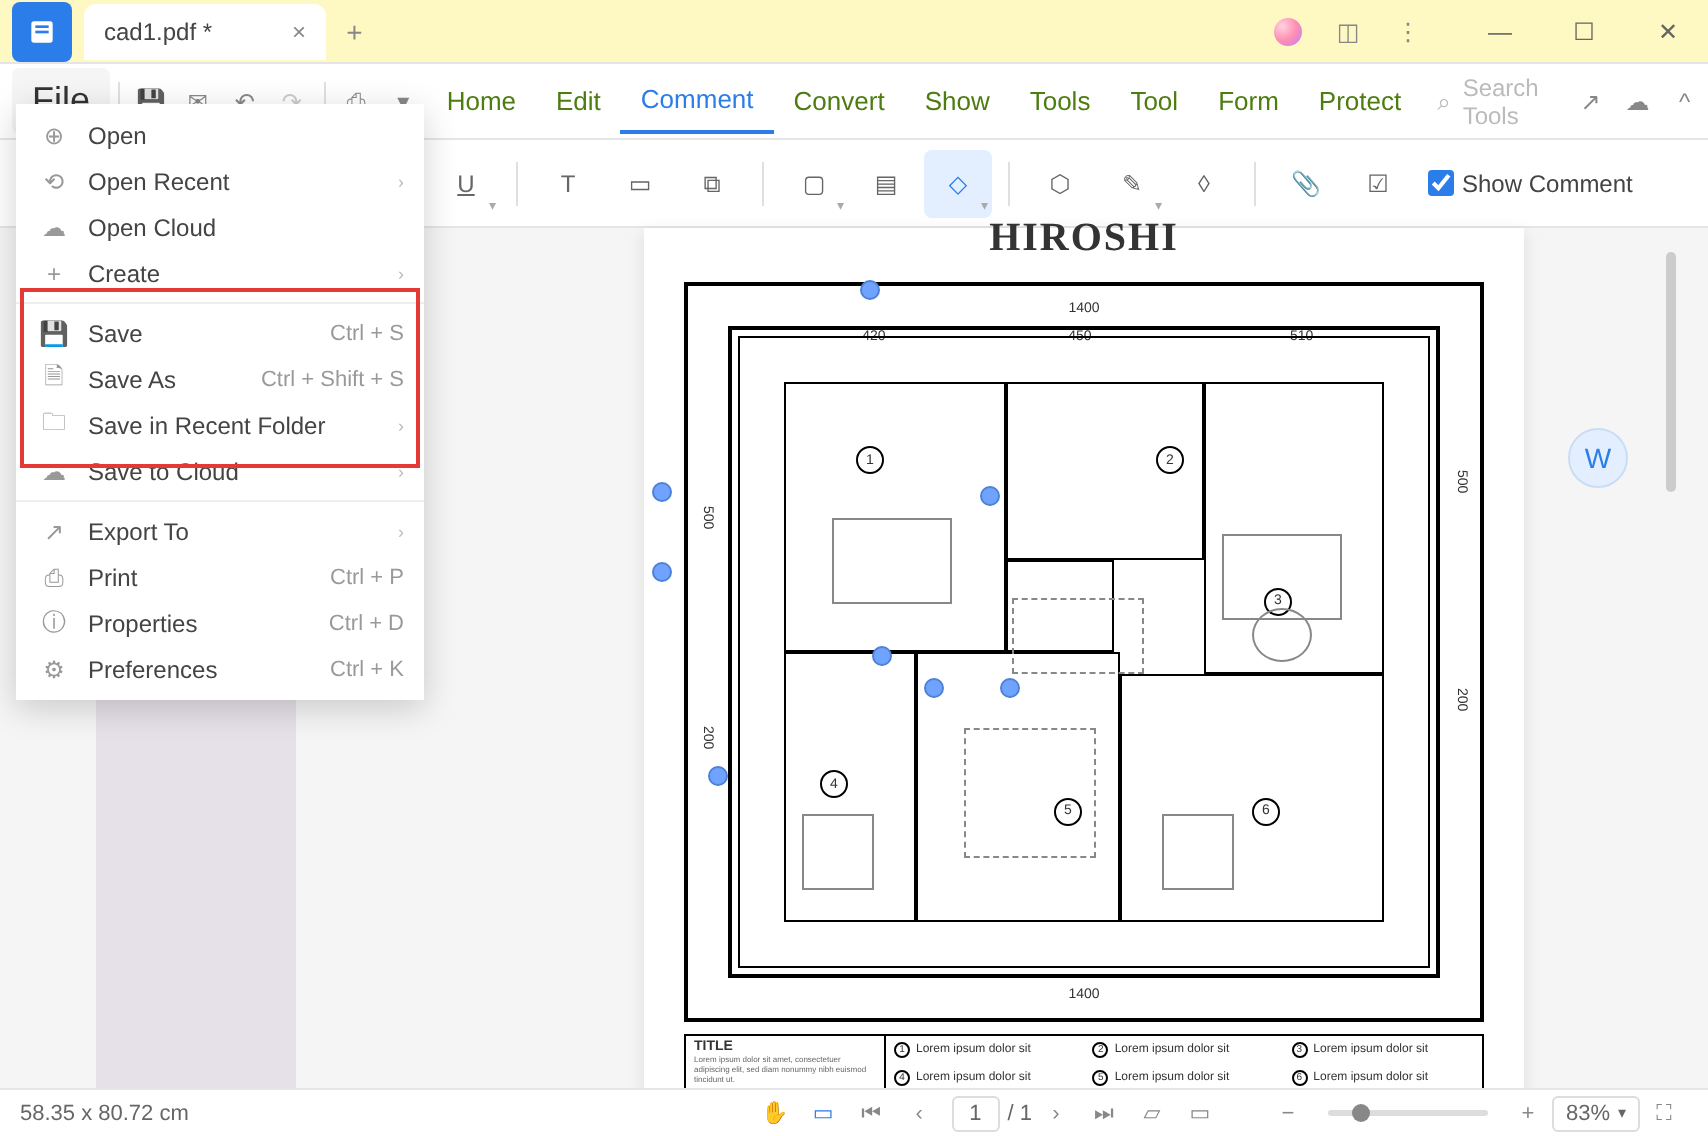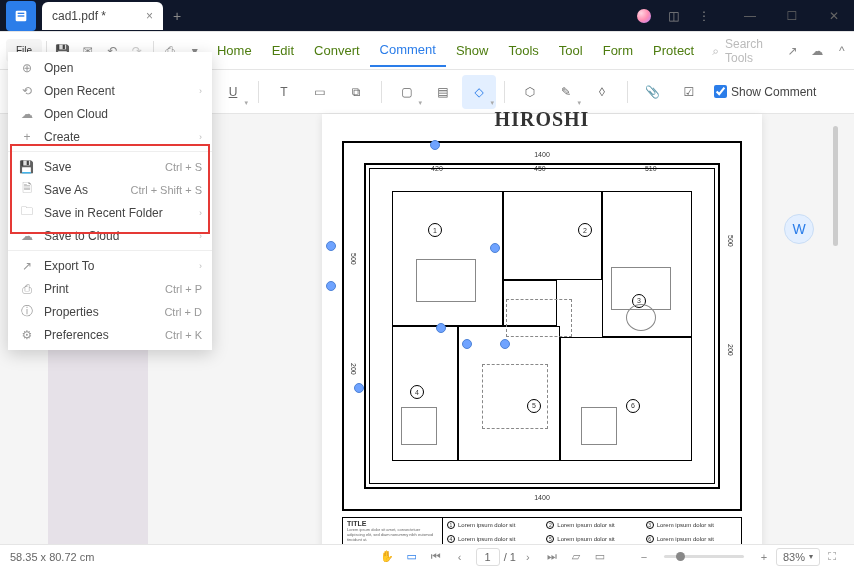--- a/index.html
+++ b/index.html
@@ -1,30 +1,30 @@
 <!DOCTYPE html>
 <html><head>
 <meta charset="utf-8">
 <style>
 * { margin: 0; padding: 0; box-sizing: border-box; font-family: -apple-system, "Segoe UI", sans-serif; }
 body { width: 854px; height: 568px; background: #fff; position: relative; overflow: hidden; font-size: 12px; color: #333; }
 
-.titlebar { height: 32px; display: flex; align-items: center; background: #0f172a; border-bottom: 1px solid #e5e5e5; }
+.titlebar { height: 32px; display: flex; align-items: center; background: #fef9c3; border-bottom: 1px solid #e5e5e5; }
 .app-icon { width: 30px; height: 30px; background: #2b7de9; border-radius: 4px; margin: 0 6px; display: flex; align-items: center; justify-content: center; }
 .app-icon svg { width: 16px; height: 16px; fill: #fff; }
 .tab { display: flex; align-items: center; padding: 0 10px; height: 28px; background: #fff; border-radius: 6px 6px 0 0; font-size: 12px; color: #444; }
 .tab-close { margin-left: 40px; color: #888; cursor: pointer; }
 .tab-add { margin-left: 10px; color: #888; cursor: pointer; font-size: 14px; }
 .titlebar-right { margin-left: auto; display: flex; align-items: center; gap: 2px; }
 .titlebar-right .ico { width: 28px; height: 28px; display: flex; align-items: center; justify-content: center; color: #888; }
 .titlebar-right .win { width: 40px; height: 32px; display: flex; align-items: center; justify-content: center; color: #666; }
 .assist-ball { width: 14px; height: 14px; border-radius: 50%; background: radial-gradient(circle at 30% 30%, #ffd3e0, #ff8fb3, #b97fff); }
 
 .menubar { height: 38px; display: flex; align-items: center; border-bottom: 1px solid #e5e5e5; }
-.menubar .file-btn { padding: 6px 10px; margin-left: 6px; font-size: 10px; color: #333; background: #f5f5f5; border-radius: 4px; }
+.menubar .file-btn { padding: 6px 10px; margin-left: 6px; font-size: 18px; color: #333; background: #f5f5f5; border-radius: 4px; }
 .menubar .mico { width: 28px; height: 28px; display: flex; align-items: center; justify-content: center; color: #888; margin: 0 2px; }
 .menubar .mtab { padding: 8px 10px; font-size: 13px; color: #4d7c0f; }
 .menubar .mtab.active { color: #2b7de9; border-bottom: 2px solid #2b7de9; }
 .menubar .divider { width: 1px; height: 20px; background: #e0e0e0; margin: 0 4px; }
 .menubar .spacer { flex: 1; }
 .menubar .search { color: #bbb; font-size: 12px; display: flex; align-items: center; gap: 6px; padding: 0 8px; }
 
 .toolbar { height: 44px; display: flex; align-items: center; border-bottom: 1px solid #e5e5e5; padding: 0 4px; gap: 2px; }
 .toolbar .tico { width: 34px; height: 34px; display: flex; align-items: center; justify-content: center; color: #666; border-radius: 4px; position: relative; }
 .toolbar .tico.selected { background: #e3efff; color: #2b7de9; }
@@ -120,22 +120,22 @@
   <div class="divider"></div>
   <div class="mico">💾</div>
   <div class="mico">✉</div>
   <div class="mico">↶</div>
   <div class="mico" style="color:#ccc">↷</div>
   <div class="divider"></div>
   <div class="mico">⎙</div>
   <div class="mico">▾</div>
   <div class="mtab">Home</div>
   <div class="mtab">Edit</div>
+  <div class="mtab active">Comment</div>
   <div class="mtab">Convert</div>
-  <div class="mtab active">Comment</div>
   <div class="mtab">Show</div>
   <div class="mtab">Tools</div>
   <div class="mtab">Tool</div>
   <div class="mtab">Form</div>
   <div class="mtab">Protect</div>
   <span class="spacer"></span>
   <div class="search">
       <span>⌕</span>
       <span>Search Tools</span>
     </div>

